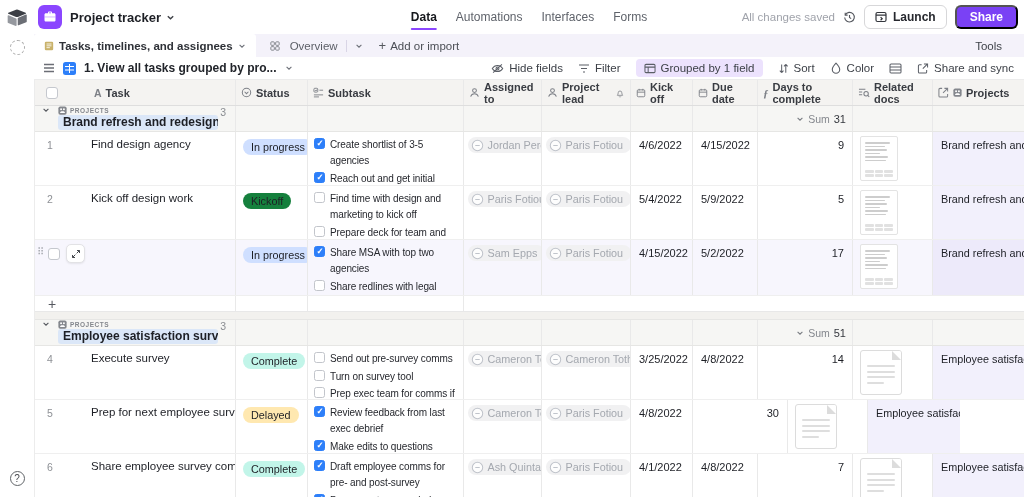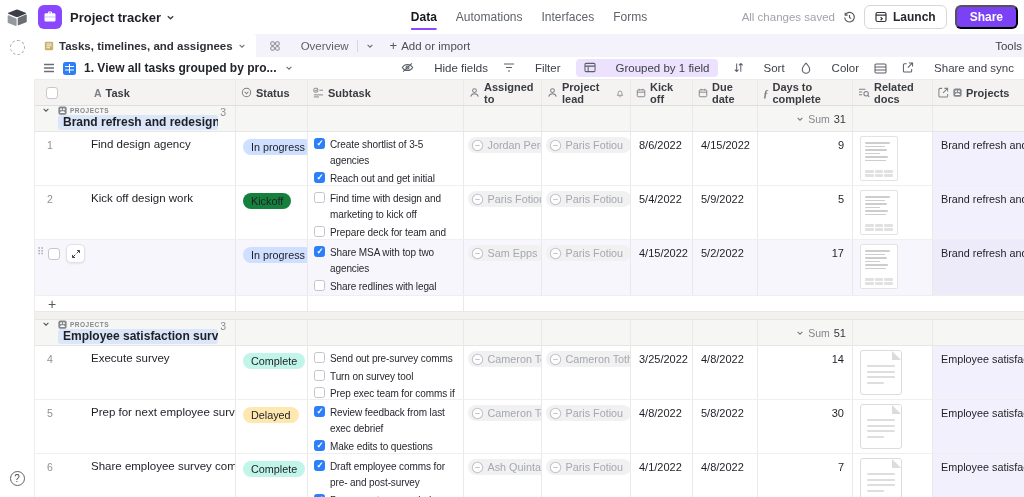--- a/index.html
+++ b/index.html
@@ -23,34 +23,34 @@
 .top-tab{font-size:12px;color:#5f636b;height:100%;display:flex;align-items:center;position:relative;cursor:pointer}
 .top-tab.active{color:#16181d;font-weight:700}
 .top-tab.active::after{content:"";position:absolute;left:0;right:0;bottom:4px;height:2px;border-radius:2px;background:var(--accent,#8b46ff)}
 .top-right{margin-left:auto;display:flex;align-items:center;gap:8px}
 .saved{font-size:11.5px;color:#a0a3ab;white-space:nowrap}
 .hist{color:#55585f;display:flex}
 .btn-launch{display:flex;align-items:center;gap:6px;height:24px;padding:0 10px;border:1px solid #d7d7d9;border-radius:6px;background:#fff;font-size:12px;font-weight:600;color:#26282e}
 .btn-share{height:24px;padding:0 13px;border-radius:6px;background:var(--share,#7a41f5);color:#fff;font-size:12px;font-weight:700;display:flex;align-items:center}
 
 
-.viewbar{height:23px;flex:none;background:#f4f2fa;display:flex;align-items:center;padding-right:2px}
+.viewbar{height:23px;flex:none;background:#f4f2fa;display:flex;align-items:center;padding-right:22px}
 .vtab-active{height:100%;background:#fff;display:flex;align-items:center;gap:5px;padding:0 10px;font-size:11.5px;font-weight:700;color:#2e3137;border-radius:3px 3px 0 0}
 .vchev{color:#6f727a;display:flex}
-.vitem{display:flex;align-items:center;gap:21px;font-size:11.5px;color:#5c5f67;margin-left:14px}
+.vitem{display:flex;align-items:center;gap:10px;font-size:11.5px;color:#5c5f67;margin-left:14px}
 .vsep{width:1px;height:12px;background:#d9d5e6;margin:0 8px}
 .vadd{display:flex;align-items:center;gap:4px;font-size:11.5px;color:#4c4f56;margin-left:16px}
 .vtools{margin-left:auto;font-size:11.5px;color:#3f434a}
 .plus-glyph{font-size:13px;color:#55585f;line-height:1}
 
 
 .toolbar{height:23px;flex:none;display:flex;align-items:center;gap:8px;padding:0 10px 0 9px;background:#fff;border-bottom:1px solid #ececec}
 .tb-viewname{font-size:12px;font-weight:700;color:#22252b;white-space:nowrap}
 .tb-right{margin-left:auto;display:flex;align-items:center;gap:15px}
-.tb-item{display:flex;align-items:flex-start;gap:20px;font-size:11.5px;color:#3d4148;white-space:nowrap;cursor:pointer}
+.tb-item{display:flex;align-items:flex-end;gap:5px;font-size:11.5px;color:#3d4148;white-space:nowrap;cursor:pointer}
 .tb-item .ic{display:flex;color:#5a5e66}
 .tb-pill{background:#ece2fd;border-radius:4px;padding:3px 8px}
 .grid-ic{width:13px;height:13px;border-radius:2.5px;background:#2d7ff9;position:relative;flex:none}
 .grid-ic::before{content:"";position:absolute;left:2px;right:2px;top:4px;height:1.5px;background:#fff;box-shadow:0 3.5px 0 #fff}
 .grid-ic::after{content:"";position:absolute;top:2px;bottom:2px;left:5.5px;width:1.5px;background:#fff}
 
 
 .grid{flex:1;overflow:hidden;border-left:1px solid #ececec;background:#fff}
 .gridrow{display:flex}
 .cell{border-right:1px solid #e9e9e9;flex:none;overflow:hidden}
@@ -450,21 +450,21 @@
                     <circle cx="7" cy="7" r="5.6" stroke="#c0c4cb" stroke-width="1.1" fill="#fdfdfd"></circle>
                     <path d="M4.6 7h4.8" stroke="#c0c4cb" stroke-width="1.1"></path>
                   </svg>
                 </span>Jordan Peretz</span></div>
             <div class="cell col-lead cell-user"><span class="avpill"><span class="ic">
                   <svg width="13" height="13" viewBox="0 0 14 14" fill="none">
                     <circle cx="7" cy="7" r="5.6" stroke="#c0c4cb" stroke-width="1.1" fill="#fdfdfd"></circle>
                     <path d="M4.6 7h4.8" stroke="#c0c4cb" stroke-width="1.1"></path>
                   </svg>
                 </span>Paris Fotiou</span></div>
-            <div class="cell col-kickoff cell-date">8/6/2022</div>
+            <div class="cell col-kickoff cell-date">4/6/2022</div>
             <div class="cell col-due cell-date">4/15/2022</div>
             <div class="cell col-days cell-days">9</div>
             <div class="cell col-docs cell-docs">
               <div class="doc-thumb">
                 <i style="width:88%"></i>
                 <i style="width:70%"></i>
                 <i style="width:80%"></i>
                 <i style="width:55%"></i>
                 <i style="width:82%"></i>
                 <i style="width:74%"></i>
@@ -705,21 +705,20 @@
                     <path d="M4.6 7h4.8" stroke="#c0c4cb" stroke-width="1.1"></path>
                   </svg>
                 </span>Cameron Toth</span></div>
             <div class="cell col-lead cell-user"><span class="avpill"><span class="ic">
                   <svg width="13" height="13" viewBox="0 0 14 14" fill="none">
                     <circle cx="7" cy="7" r="5.6" stroke="#c0c4cb" stroke-width="1.1" fill="#fdfdfd"></circle>
                     <path d="M4.6 7h4.8" stroke="#c0c4cb" stroke-width="1.1"></path>
                   </svg>
                 </span>Paris Fotiou</span></div>
             <div class="cell col-kickoff cell-date">4/8/2022</div>
-            <div class="cell col-due cell-date">5/8/2022</div>
             <div class="cell col-days cell-days">30</div>
             <div class="cell col-docs cell-docs">
               <div class="doc-outline">
                 <span class="fold"></span>
                 <i></i>
                 <i></i>
                 <i></i>
                 <i style="width:60%"></i>
               </div>
             </div>

